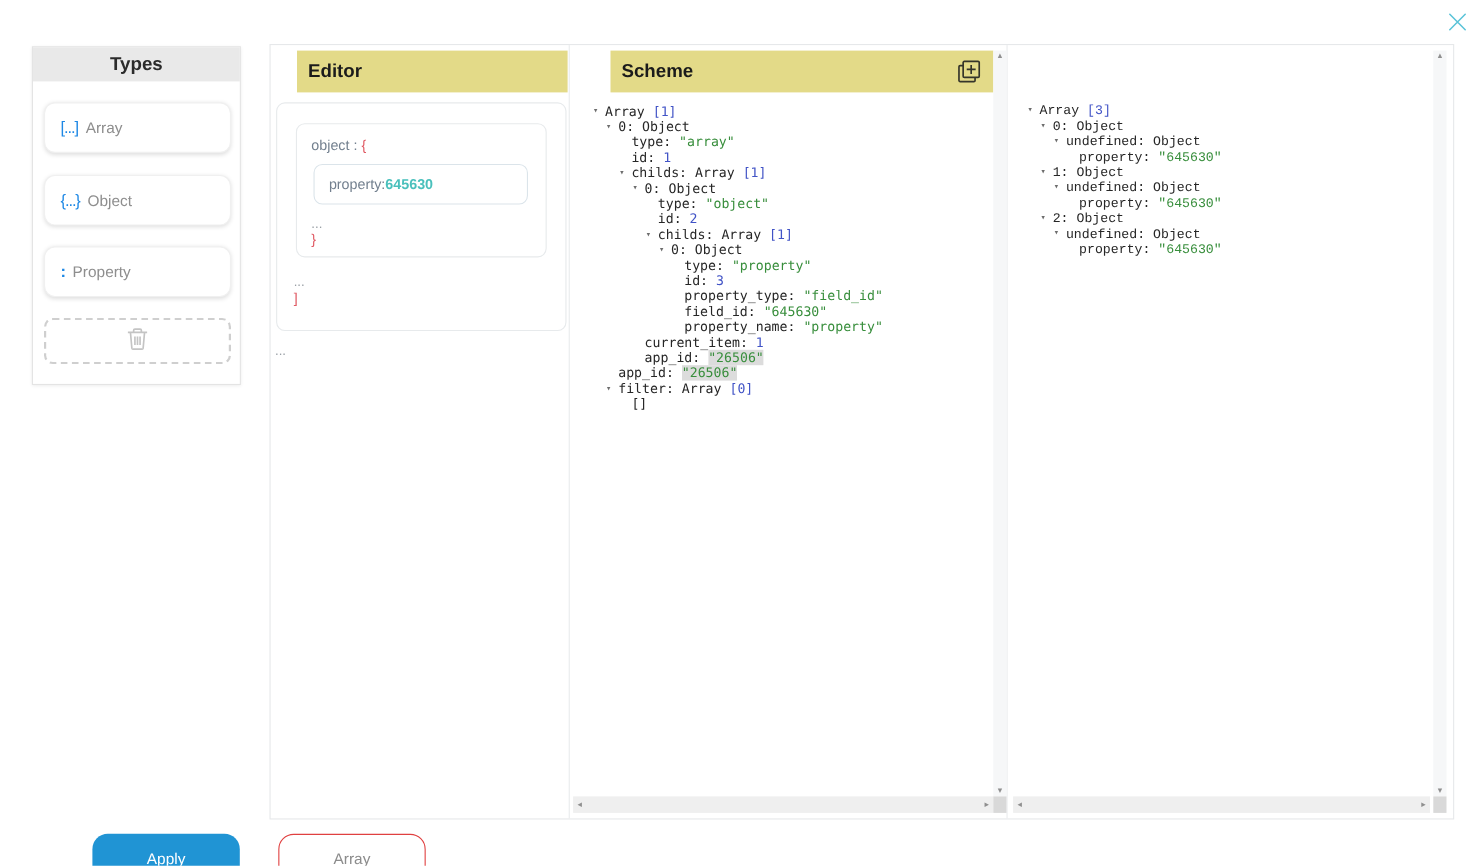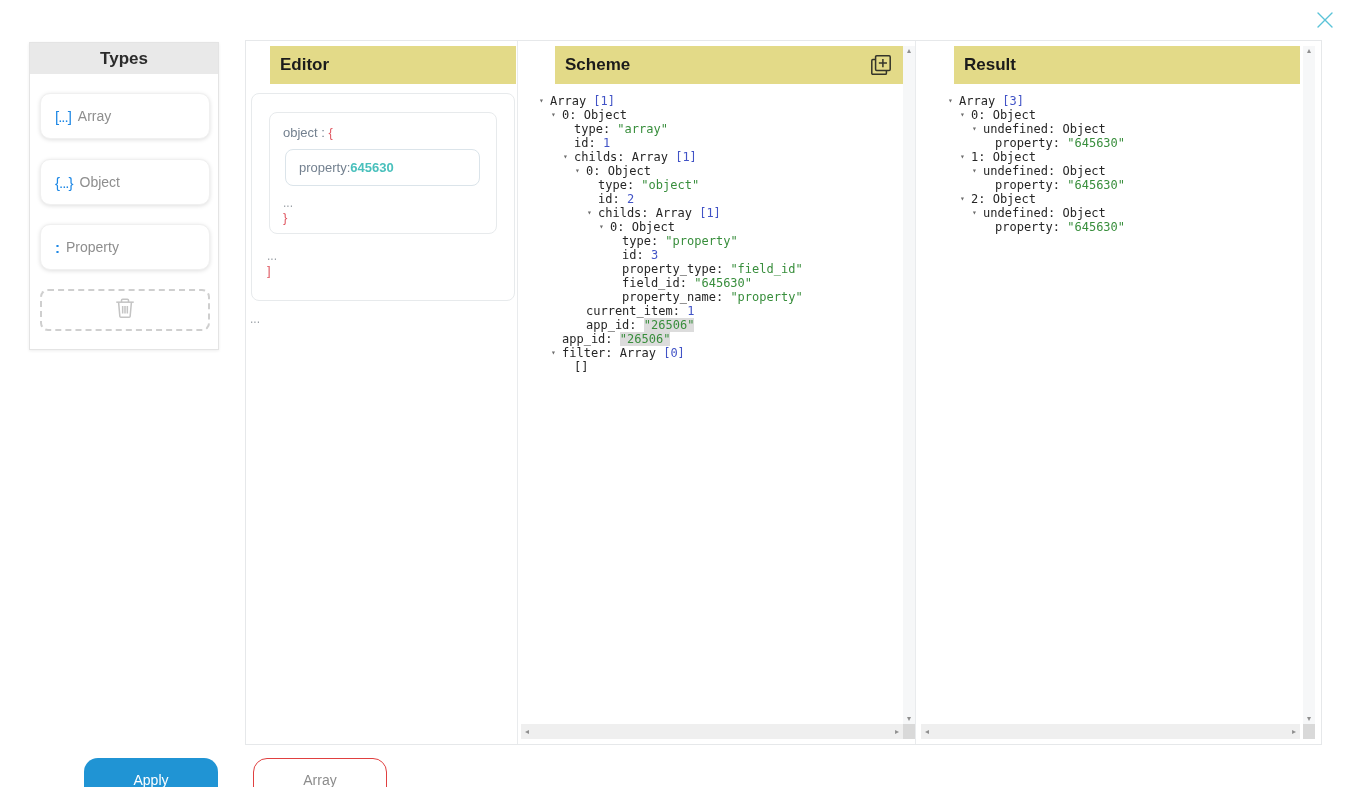--- a/index.html
+++ b/index.html
@@ -47,21 +47,21 @@
   .node-label { color:#73808f; font-size:13px; }
   .tok-red { color:#e05a64; font-size:13px; }
   .tok-teal { color:#49c0bc; font-size:13px;font-weight:bold; }
   .ellipsis { color:#9aa0a6; font-size:12px; line-height:13px; }
   .below-dots { position:absolute; left:4px; top:272px; }
 
   
   .tree { position:absolute; top:53px; font-family:"DejaVu Sans Mono", monospace;
     font-size:12px; line-height:14px; white-space:pre; }
   .tree-scheme { left:21px; right:13px; }
-  .tree-result { left:32px; right:20px; }
+  .tree-result { left:18px; right:20px;font-family:Liberation Mono, monospace; }
   .tree-row { height:14px; }
   .tree-arrow { display:inline-block; width:11px; font-size:8px; color:#6d6d6d;
     vertical-align:top; line-height:14px; cursor:pointer; }
   .tk { color:#262626; } .tn { color:#4153c6; }
   .ts { color:#388e3c; } .th { color:#388e3c; background:#dcdcdc; }
 
   
   .vscroll { position:absolute; width:12px; top:5px; bottom:20px; background:#f6f7f8;
     display:flex; flex-direction:column; justify-content:space-between; align-items:center; }
   .vs-s { right:0; } .vs-r { right:7px; }
@@ -172,21 +172,20 @@
         <span class="sb-arrow">▾</span>
       </div>
       <div class="hscroll hs-s">
         <span class="sb-arrow">◂</span>
         <span class="sb-arrow">▸</span>
       </div>
       <div class="corner cn-s"></div>
     </div>
 
     <div class="col col-result">
-      <div class="panel-header rh">Result</div>
 
       <div class="tree tree-result"><div class="tree-row" style="padding-left: 0px;"><span class="tree-arrow">▾</span><span class="tk">Array </span><span class="tn">[3]</span></div><div class="tree-row" style="padding-left: 12px;"><span class="tree-arrow">▾</span><span class="tk">0: Object</span></div><div class="tree-row" style="padding-left: 24px;"><span class="tree-arrow">▾</span><span class="tk">undefined: Object</span></div><div class="tree-row" style="padding-left: 36px;"><span class="tree-arrow"></span><span class="tk">property: </span><span class="ts">"645630"</span></div><div class="tree-row" style="padding-left: 12px;"><span class="tree-arrow">▾</span><span class="tk">1: Object</span></div><div class="tree-row" style="padding-left: 24px;"><span class="tree-arrow">▾</span><span class="tk">undefined: Object</span></div><div class="tree-row" style="padding-left: 36px;"><span class="tree-arrow"></span><span class="tk">property: </span><span class="ts">"645630"</span></div><div class="tree-row" style="padding-left: 12px;"><span class="tree-arrow">▾</span><span class="tk">2: Object</span></div><div class="tree-row" style="padding-left: 24px;"><span class="tree-arrow">▾</span><span class="tk">undefined: Object</span></div><div class="tree-row" style="padding-left: 36px;"><span class="tree-arrow"></span><span class="tk">property: </span><span class="ts">"645630"</span></div></div>
 
       <div class="vscroll vs-r">
         <span class="sb-arrow">▴</span>
         <span class="sb-arrow">▾</span>
       </div>
       <div class="hscroll hs-r">
         <span class="sb-arrow">◂</span>
         <span class="sb-arrow">▸</span>

